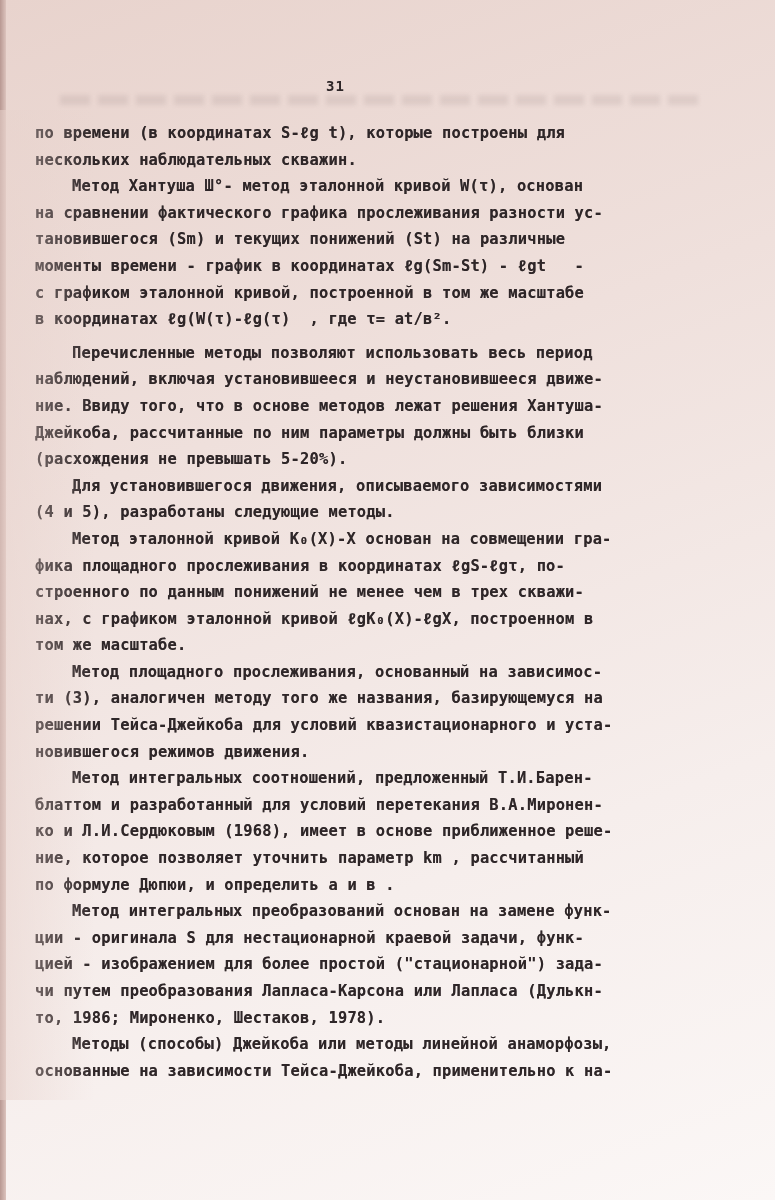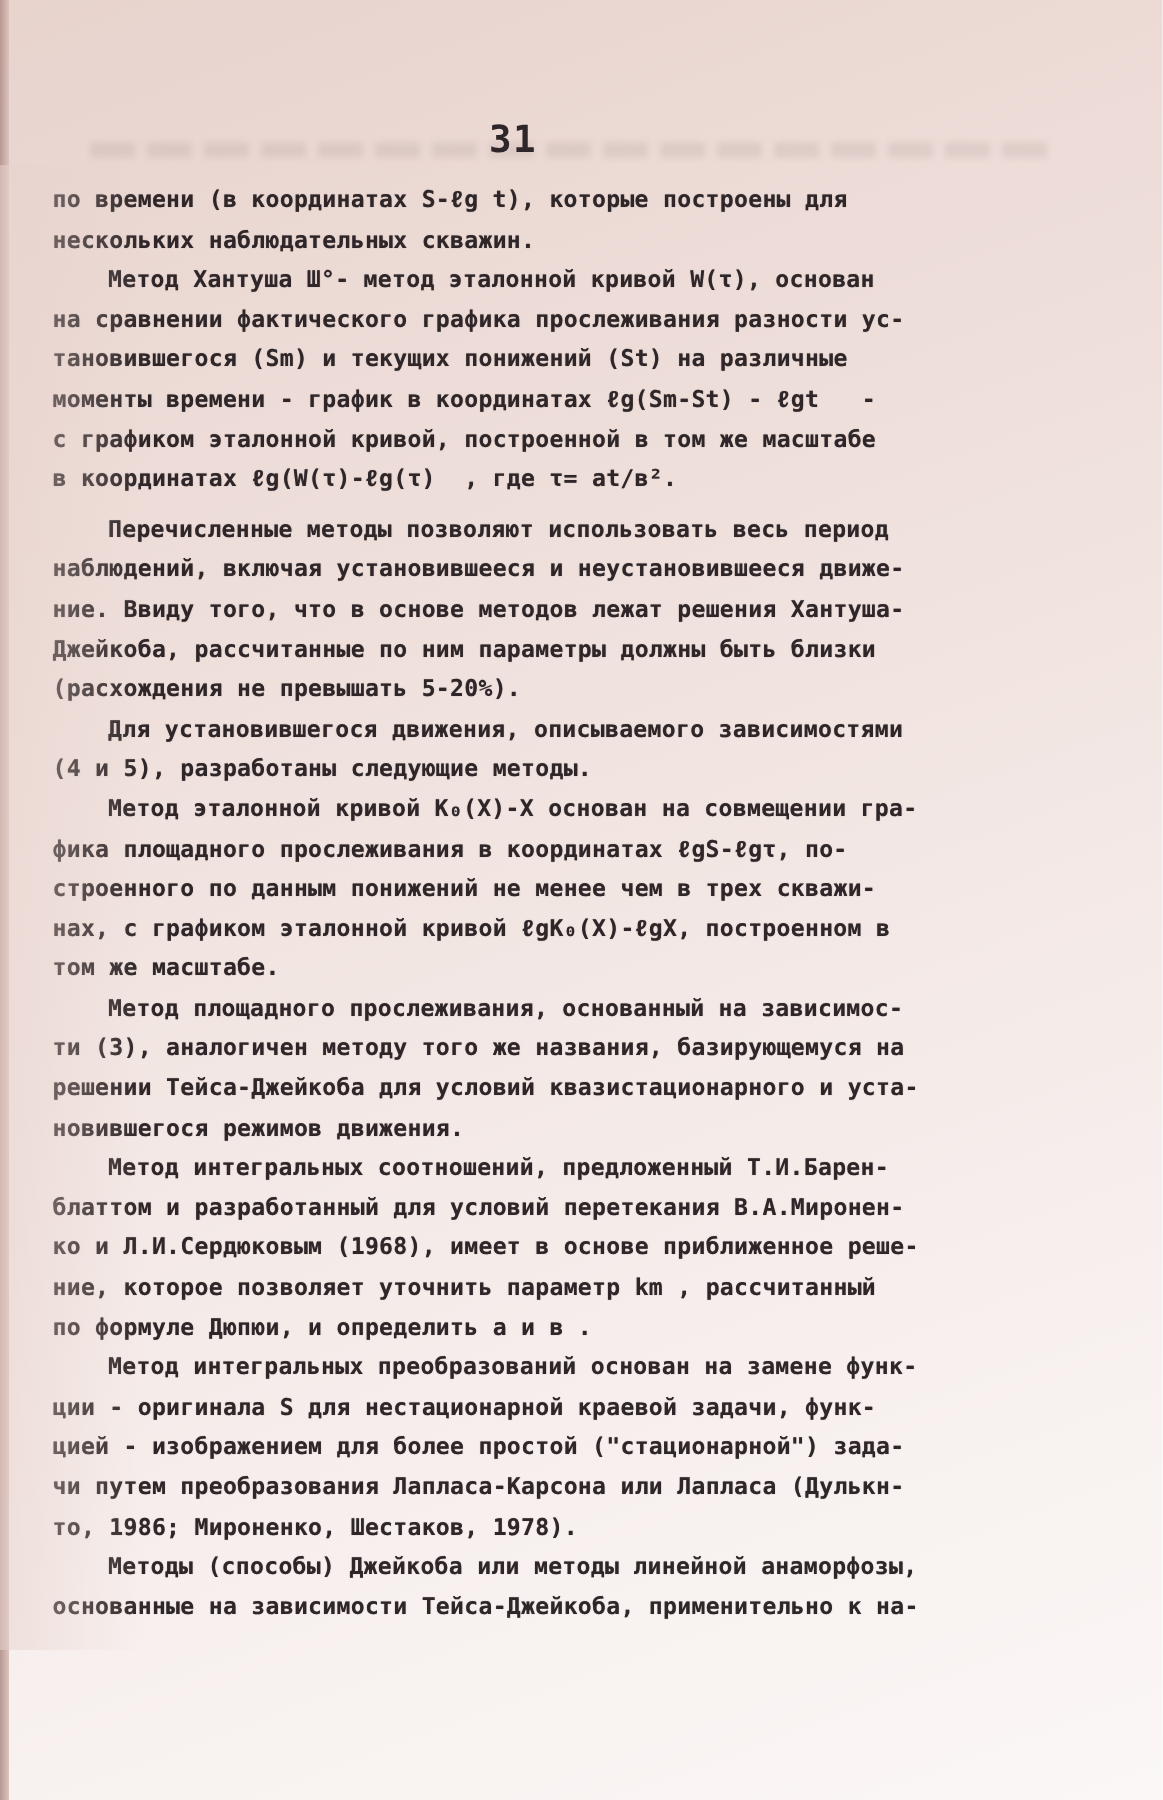--- a/index.html
+++ b/index.html
@@ -9,21 +9,21 @@
       position: relative;
       font-family: "DejaVu Sans Mono", "Liberation Mono", monospace;
       color: #2e2628;
     }
     .edge {
       position: absolute; left: 0; top: 0; width: 6px; height: 1200px;
       background: linear-gradient(90deg, #b89892, #dcc3bd);
     }
     .page-number {
       position: absolute; left: 326px; top: 78px;
-      font-size: 25px; font-weight: bold; letter-spacing: 1px;
+      font-size: 14px; font-weight: bold; letter-spacing: 1px;
     }
     .ghost {
       position: absolute; left: 60px; top: 95px; width: 640px; height: 10px;
       background: repeating-linear-gradient(90deg, rgba(120,100,100,0.12) 0 30px, transparent 30px 38px);
       filter: blur(2px);
     }
     .text-block {
       position: absolute; left: 35px; top: 120px; width: 690px;
     }
     .line {

